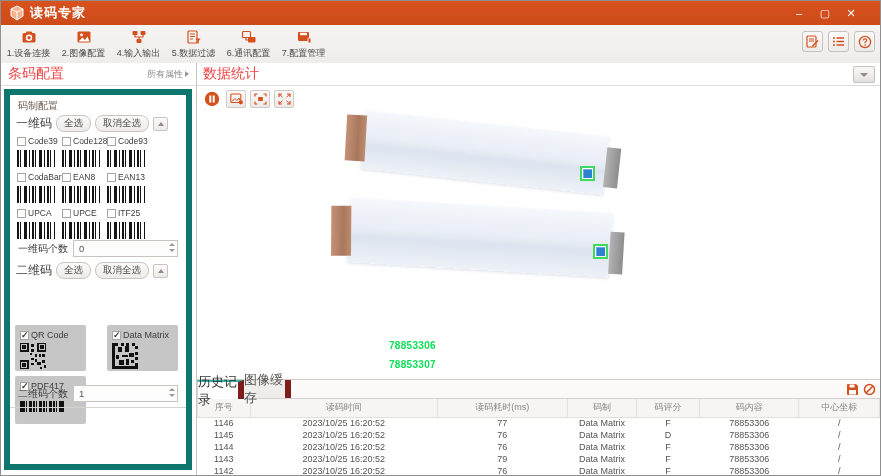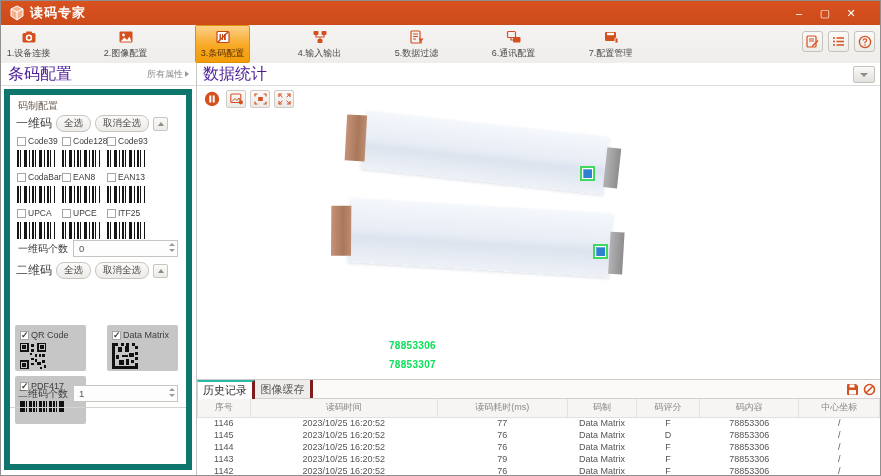--- a/index.html
+++ b/index.html
@@ -10,32 +10,32 @@
     font-family:"Liberation Sans", sans-serif; color:#333;
   }
   
   .titlebar { position:absolute; left:0; top:0; right:0; height:24px;
     background:linear-gradient(180deg,#d8521f,#cc4a1a); display:flex; align-items:center; padding:0 8px; }
   .titlebar .app-title { color:#fff; font-size:13px; font-weight:bold; margin-left:5px; letter-spacing:1px; }
   .win-controls { position:absolute; right:22px; top:0; height:24px; display:flex; align-items:center; gap:12px; }
   .win-btn { color:#fff; font-size:11px; width:14px; text-align:center; cursor:pointer; line-height:24px; }
   
   .toolbar { position:absolute; left:0; top:24px; right:0; height:51px;
-    background:linear-gradient(180deg,#f6f4f2,#ecebe8); border-bottom:1px solid #cfcbc6; display:flex;gap:42px; }
+    background:linear-gradient(180deg,#f6f4f2,#ecebe8); border-bottom:1px solid #cfcbc6; display:flex; }
   .tab { width:55px; height:38px; display:flex; flex-direction:column; align-items:center; justify-content:center; gap:2px; cursor:pointer; }
   .tab .tlabel { font-size:9px; color:#4a4a4a; white-space:nowrap; }
   .tab.active { background:linear-gradient(180deg,#fdd089,#f8a823 55%,#f39c0c); border:1px solid #e08f08; border-radius:2px; }
   .tab.active .tlabel { color:#5b3200; }
   .toolbar-right { position:absolute; right:5px; top:30px; display:flex; gap:5px; }
   .sq-btn { width:21px; height:21px; border:1px solid #c5c1bb; border-radius:3px;
     background:linear-gradient(180deg,#fcfbfa,#edebe8); display:flex; align-items:center; justify-content:center; cursor:pointer; }
   
   .left-panel { position:absolute; left:0; top:62px; width:196px; bottom:0; background:#fff; border-right:1px solid #c9c5c0; }
   .panel-header { height:23px; border-bottom:1px solid #ddd; display:flex; align-items:center; padding:0 7px; }
-  .panel-title { font-size:16px; color:#4c1d95; }
+  .panel-title { font-size:14px; color:#ef4444; }
   .all-props { margin-left:auto; font-size:9px; color:#8a8a8a; cursor:pointer; display:flex; align-items:center; gap:2px; }
   .tri-right { width:0; height:0; border-left:4px solid #9a9a9a; border-top:3px solid transparent; border-bottom:3px solid transparent; }
   .groupbox { position:absolute; left:3px; right:4px; top:26px; bottom:5px; border:6px solid #0f766e; background:#fff; }
   .section-label { position:absolute; left:8px; top:4px; font-size:10px; color:#6b5c50; }
   .sec-row { position:absolute; left:6px; right:6px; display:flex; align-items:center; gap:4px; }
   .sec-name { font-size:12px; color:#3c3c3c; white-space:nowrap; }
   .mini-btn { font-size:9.5px; color:#4a4a4a; background:linear-gradient(180deg,#fbfaf9,#ecebe8);
     border:1px solid #c8c4bf; border-radius:8px; padding:1px 7px; cursor:pointer; white-space:nowrap; }
   .collapse-btn { width:15px; height:14px; border:1px solid #c8c4bf; border-radius:2px; background:linear-gradient(180deg,#fbfaf9,#ecebe8);
     display:flex; align-items:center; justify-content:center; cursor:pointer; }
@@ -69,22 +69,22 @@
   .slab { position:absolute; background:linear-gradient(180deg,#f4f7fb 0%,#e9edf5 45%,#dde4ef 60%,#eef1f7 100%);
     box-shadow:0 1px 3px rgba(120,130,150,.25); }
   .tab-copper { position:absolute; background:linear-gradient(90deg,#c59278,#a9775b 60%,#bd8d70); }
   .tab-gray { position:absolute; background:linear-gradient(90deg,#b3b3b3,#8d8d8d); }
   .code-box { position:absolute; width:15px; height:15px; border:2px solid #3fd95f; background:#fff; display:flex; align-items:center; justify-content:center; }
   .code-box .blue { width:9px; height:9px; background:#2f80d0; box-shadow:inset 1px 1px 0 #6aa8e2; }
   .result-text { position:absolute; font-size:10px; font-weight:bold; color:#0ae157; font-family:"Liberation Sans",sans-serif; letter-spacing:.3px; }
   
   .history { position:absolute; left:0; right:0; top:316px; bottom:0; border-top:1px solid #cfcbc6; background:#fbfaf9; }
   .h-tabs { height:19px; display:flex; border-bottom:1px solid #d5d1cc; position:relative; }
-  .h-tab { width:58px; display:flex; align-items:center; justify-content:center; font-size:11px; color:#555;
-    border-right:3px solid #7f1d1d; background:#efedeb; cursor:pointer; }
+  .h-tab { width:47px; display:flex; align-items:center; justify-content:center; font-size:13px; color:#555;
+    border-right:6px solid #7f1d1d; background:#efedeb; cursor:pointer; }
   .h-tab.active { background:#fff; border-top:2px solid #2bb8a8; color:#333; margin-bottom:-1px; border-left:1px solid #d5d1cc; }
   .h-icons { position:absolute; right:4px; top:2px; display:flex; gap:3px; }
   .h-ic { width:14px; height:14px; display:flex; align-items:center; justify-content:center; cursor:pointer; }
   table.grid { width:100%; border-collapse:collapse; table-layout:fixed; background:#fff; }
   table.grid th { height:18px; background:#f6f5f3; border:1px solid #e3e1de; border-top:none;
     font-size:9px; font-weight:normal; color:#888; }
   table.grid td { height:12px; font-size:9px; color:#555; text-align:center; white-space:nowrap; overflow:hidden; }
   svg { display:block; }
 </style>
 </head>
@@ -121,32 +121,20 @@
     </div>
     <div class="tab">
       <span>
           <svg width="16" height="16" viewBox="0 0 16 16">
             <rect x="1.5" y="2.5" width="13" height="11" rx="1" fill="#d4501e"></rect>
             <circle cx="5.5" cy="6" r="1.4" fill="#fff"></circle>
             <path d="M2.5 12.5 L6.5 8.5 L9 11 L11.5 7.5 L13.5 12.5 Z" fill="#fff"></path>
           </svg>
         </span>
       <span class="tlabel">2.图像配置</span>
-    </div>
-    <div class="tab active">
-      <span>
-          <svg width="16" height="16" viewBox="0 0 16 16">
-            <rect x="2" y="2.5" width="12" height="11" rx="1" fill="#fff" stroke="#c2491a" stroke-width="1.2"></rect>
-            <rect x="4.5" y="5" width="1.4" height="6" fill="#c2491a"></rect>
-            <rect x="7" y="5" width="1" height="6" fill="#c2491a"></rect>
-            <rect x="9" y="5" width="1.8" height="6" fill="#c2491a"></rect>
-            <path d="M3 13 L13 3" stroke="#c2491a" stroke-width="1.4"></path>
-          </svg>
-        </span>
-      <span class="tlabel">3.条码配置</span>
     </div>
     <div class="tab">
       <span>
           <svg width="16" height="16" viewBox="0 0 16 16">
             <rect x="1.5" y="2" width="5" height="4" rx="1" fill="#d4501e"></rect>
             <rect x="9.5" y="2" width="5" height="4" rx="1" fill="#d4501e"></rect>
             <rect x="5.5" y="10" width="5" height="4" rx="1" fill="#d4501e"></rect>
             <path d="M4 6 L4 8 L12 8 L12 6 M8 8 L8 10" stroke="#d4501e" stroke-width="1.2" fill="none"></path>
           </svg>
         </span>

